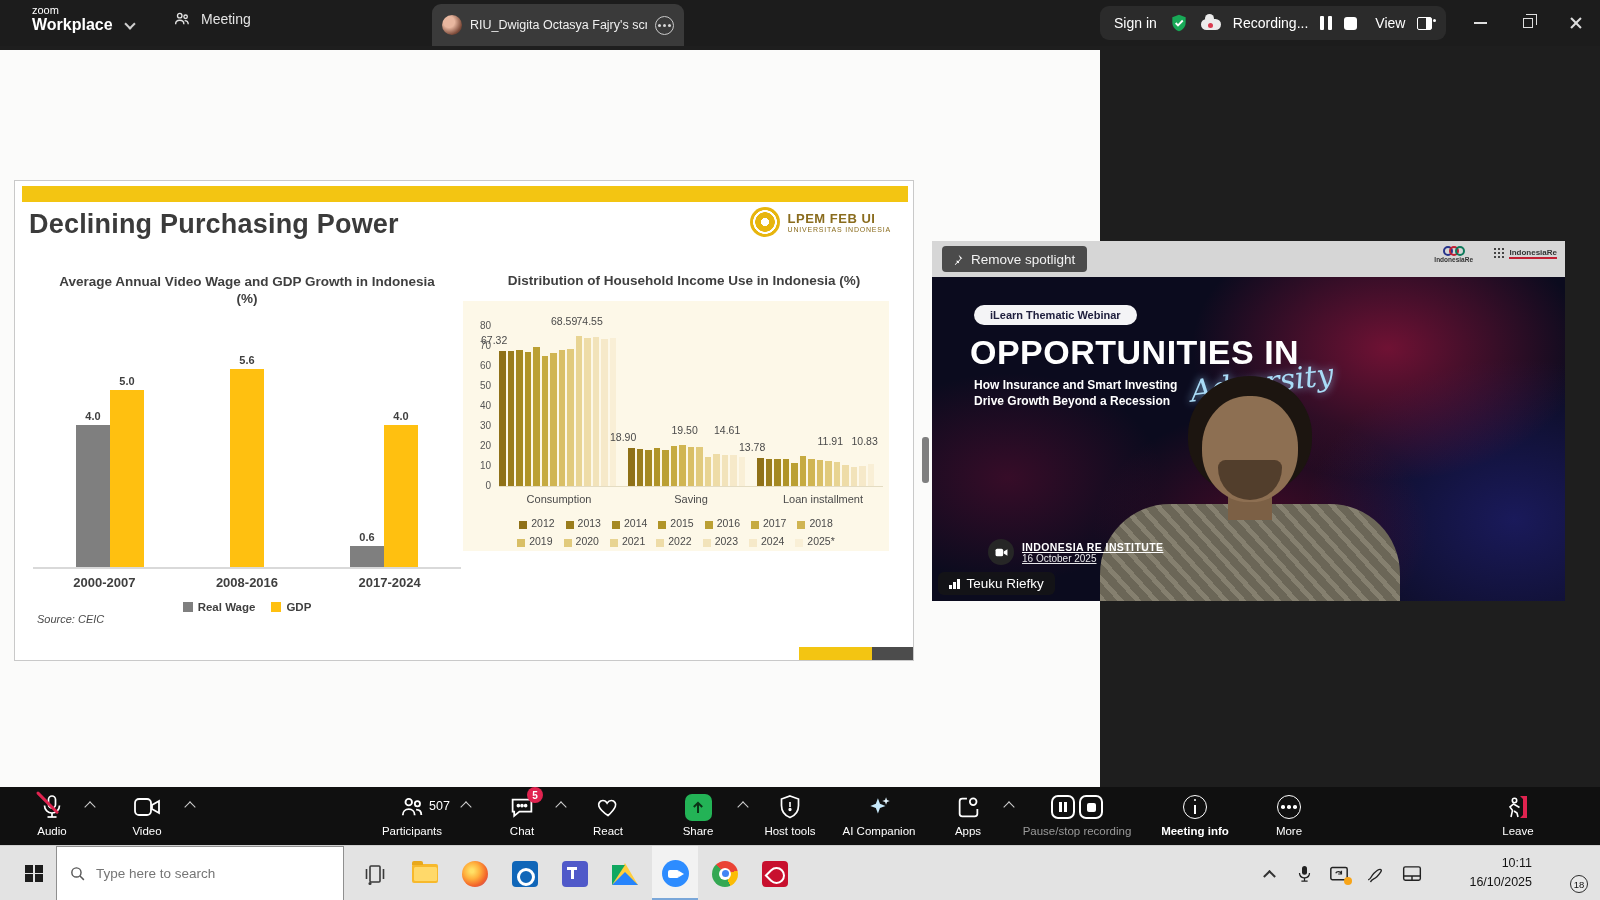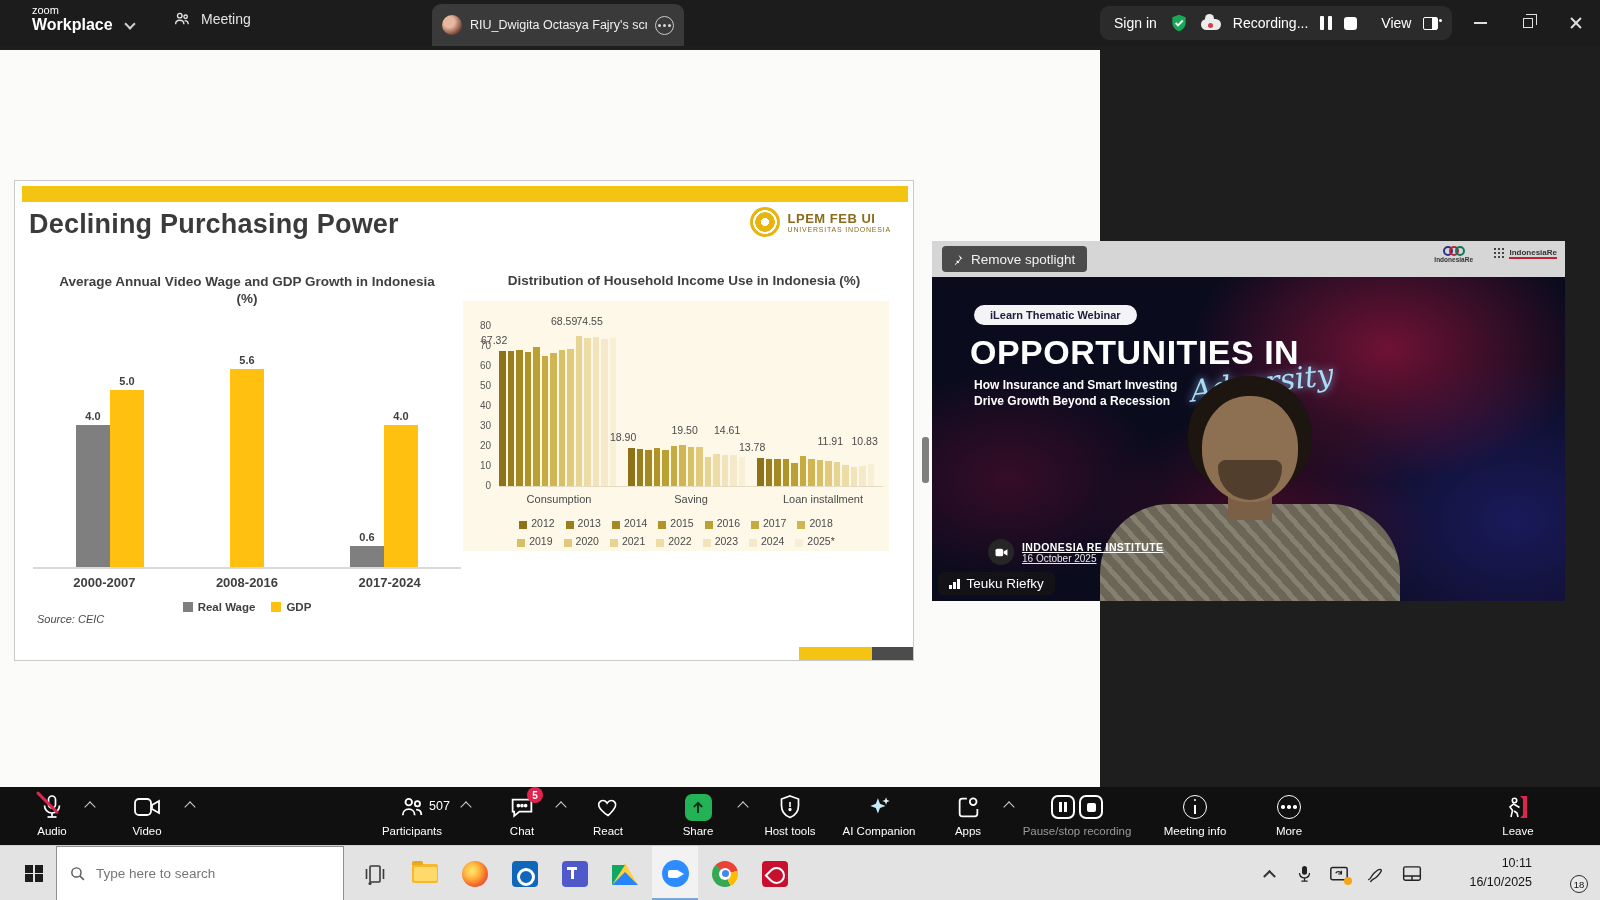--- a/index.html
+++ b/index.html
@@ -25,21 +25,21 @@
   .shield-ok { width:20px; height:20px; }
   .cloud-wrap { position:relative; width:20px; height:16px; }
   .cloud { width:20px; height:11px; background:#ececec; border-radius:8px; position:absolute; bottom:1px; }
   .cloud::before { content:""; position:absolute; left:4px; top:-5px; width:9px; height:9px; border-radius:50%; background:#ececec; }
   .cloud-dot { position:absolute; left:7px; bottom:3px; width:5px; height:5px; border-radius:50%; background:#d93b4f; z-index:2; }
   #rec-label { color:#fff; font-size:14px; }
   .pause-bars { width:12px; height:14px; position:relative; }
   .pause-bars::before,.pause-bars::after { content:""; position:absolute; top:0; width:4px; height:14px; background:#fff; border-radius:1px; }
   .pause-bars::before{left:0;} .pause-bars::after{right:0;}
   .stop-sq { width:13px; height:13px; background:#fff; border-radius:3px; }
-  #view-label { color:#fff; font-size:14px; margin-left:12px; }
+  #view-label { color:#fff; font-size:14px; margin-left:6px; }
   .layout-ic { width:15px; height:13px; border:1.6px solid #fff; border-radius:2px; position:relative; }
   .layout-ic::before { content:""; position:absolute; right:0; top:0; width:5px; height:100%; background:#fff; }
   .layout-ic::after { content:""; position:absolute; right:-5px; top:1px; width:3px; height:3px; border-radius:50%; background:#fff; }
   .winbtn { position:absolute; top:0; width:48px; height:46px; display:flex; align-items:center; justify-content:center; }
   .min-glyph { width:13px; height:2px; background:#dedede; }
   .restore-glyph { width:10px; height:10px; border:1.5px solid #dedede; position:relative; }
   .restore-glyph::before { content:""; position:absolute; left:2px; top:-5px; width:10px; height:10px; border:1.5px solid #dedede; border-left:none; border-bottom:none; }
   .x-glyph { position:relative; width:14px; height:14px; }
   .x-glyph::before,.x-glyph::after { content:""; position:absolute; left:6px; top:0; width:2px; height:14px; background:#dedede; }
   .x-glyph::before { transform:rotate(45deg);} .x-glyph::after { transform:rotate(-45deg);}
@@ -631,21 +631,21 @@
         <span class="recbtn">
             <span class="mini-pause"></span>
           </span>
         <span class="recbtn">
             <span class="mini-stop"></span>
           </span>
       </span>
       <span class="tb-label muted">Pause/stop recording</span>
     </div>
 
-    <div class="tb-item" style="left:1195px;">
+    <div class="tb-item" style="left:1195px;font-weight:bold;">
       <span class="icon-box">
         <span class="circ-ic">
             <span class="info-i"></span>
           </span>
       </span>
       <span class="tb-label">Meeting info</span>
     </div>
 
     <div class="tb-item" style="left:1289px;">
       <span class="icon-box">

